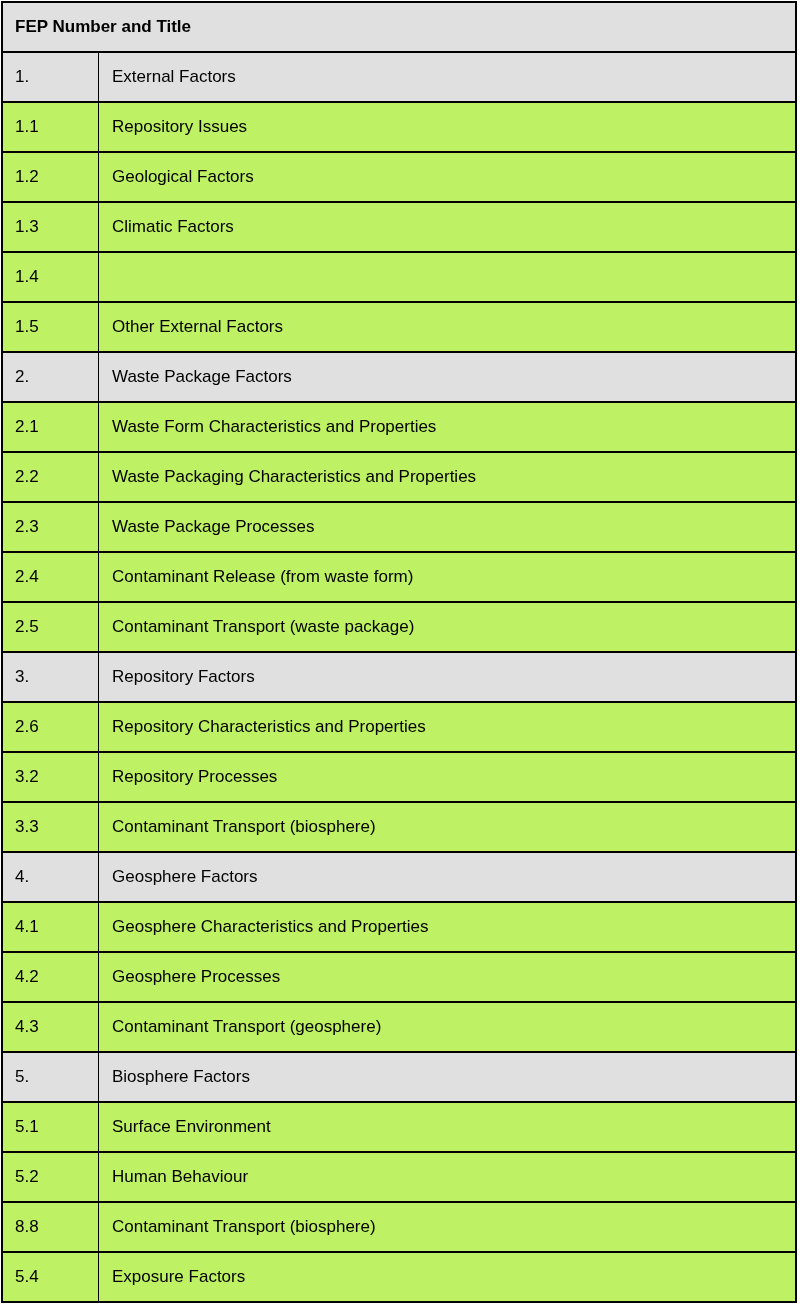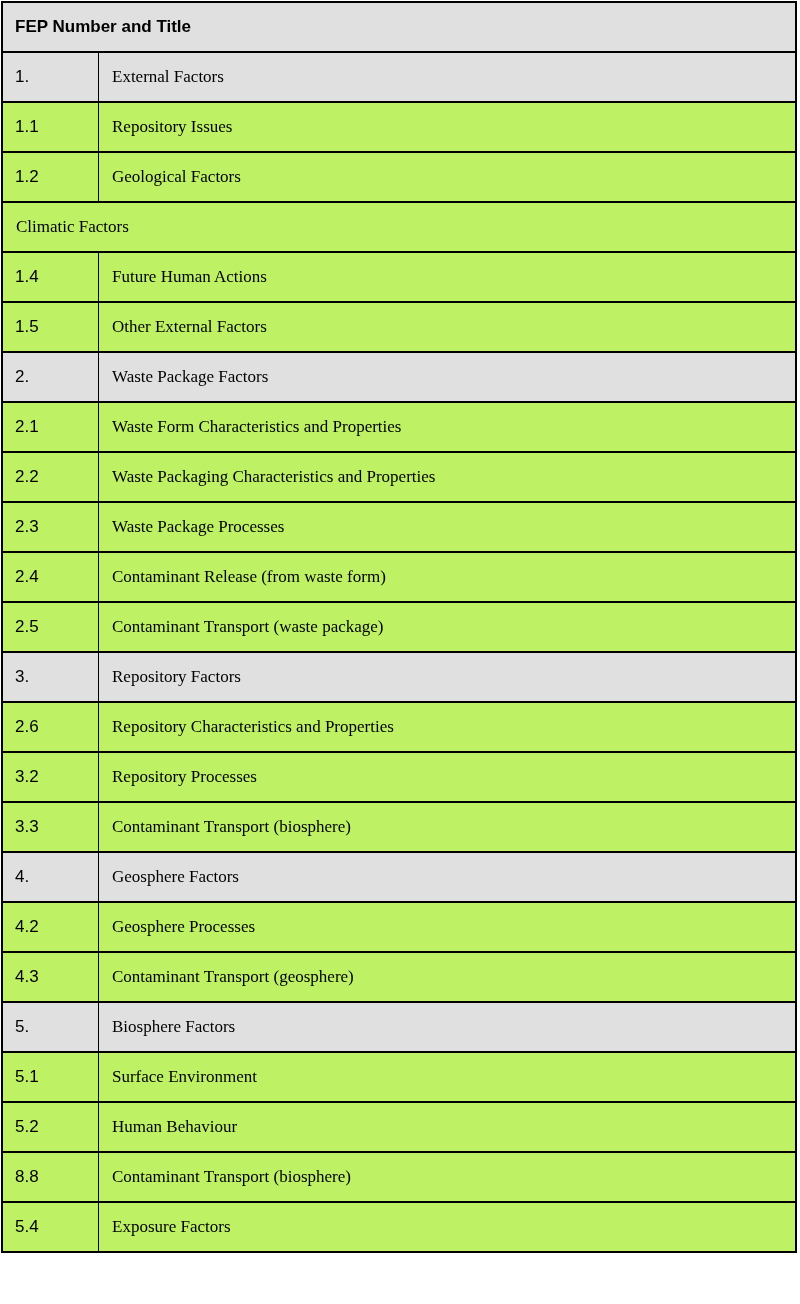--- a/index.html
+++ b/index.html
@@ -55,21 +55,20 @@
   }
   .cell-num {
     width: 96px;
     padding-left: 12px;
     border-right: 1px solid #000000;
     flex: none;
   }
   .cell-title {
     flex: 1;
     padding-left: 13px;
-    font-family: Liberation Serif, serif;
   }
 </style>
 </head>
 <body>
 
 <div class="page">
   <div class="fep-table">
     <div class="header-row">
       <span>FEP Number and Title</span>
     </div>
@@ -80,25 +79,25 @@
         </div>
         <div class="row">
           <div class="cell cell-num">1.1</div>
           <div class="cell cell-title">Repository Issues</div>
         </div>
         <div class="row">
           <div class="cell cell-num">1.2</div>
           <div class="cell cell-title">Geological Factors</div>
         </div>
         <div class="row">
+          <div class="cell cell-num">1.3</div>
           <div class="cell cell-title">Climatic Factors</div>
         </div>
         <div class="row">
           <div class="cell cell-num">1.4</div>
-          <div class="cell cell-title">Future Human Actions</div>
         </div>
         <div class="row">
           <div class="cell cell-num">1.5</div>
           <div class="cell cell-title">Other External Factors</div>
         </div>
         <div class="row section">
           <div class="cell cell-num">2.</div>
           <div class="cell cell-title">Waste Package Factors</div>
         </div>
         <div class="row">
@@ -135,20 +134,24 @@
         </div>
         <div class="row">
           <div class="cell cell-num">3.3</div>
           <div class="cell cell-title">Contaminant Transport (biosphere)</div>
         </div>
         <div class="row section">
           <div class="cell cell-num">4.</div>
           <div class="cell cell-title">Geosphere Factors</div>
         </div>
         <div class="row">
+          <div class="cell cell-num">4.1</div>
+          <div class="cell cell-title">Geosphere Characteristics and Properties</div>
+        </div>
+        <div class="row">
           <div class="cell cell-num">4.2</div>
           <div class="cell cell-title">Geosphere Processes</div>
         </div>
         <div class="row">
           <div class="cell cell-num">4.3</div>
           <div class="cell cell-title">Contaminant Transport (geosphere)</div>
         </div>
         <div class="row section">
           <div class="cell cell-num">5.</div>
           <div class="cell cell-title">Biosphere Factors</div>

